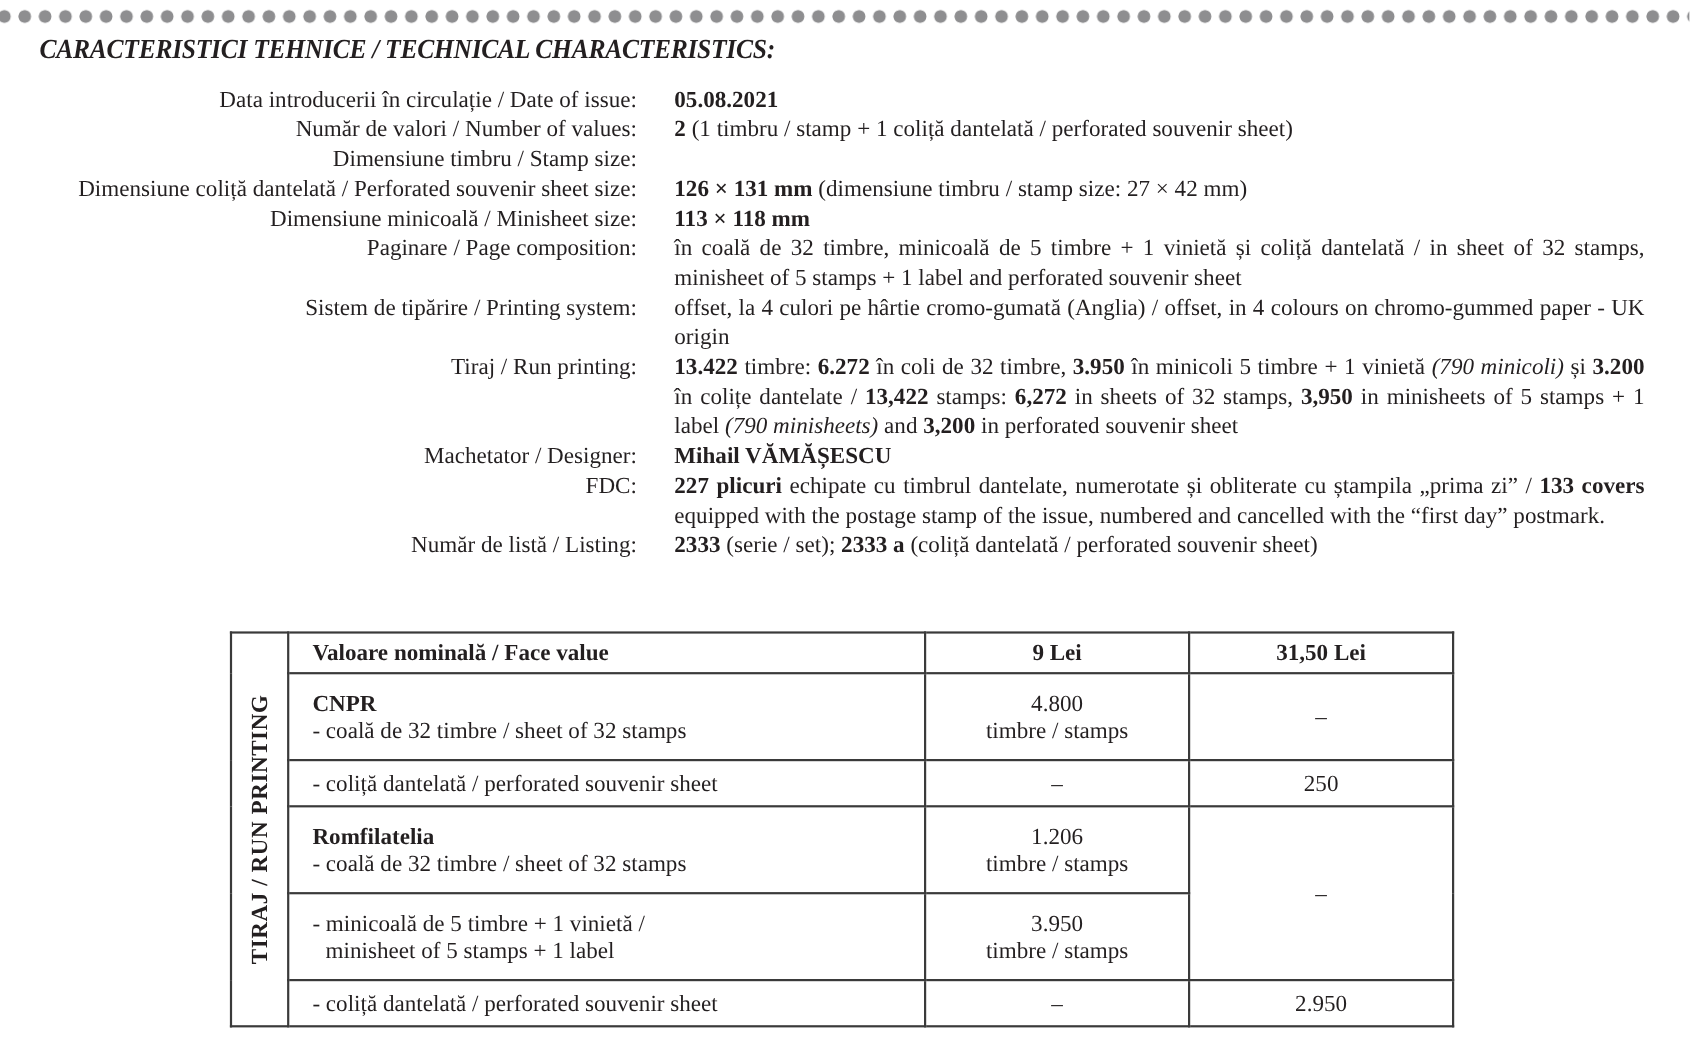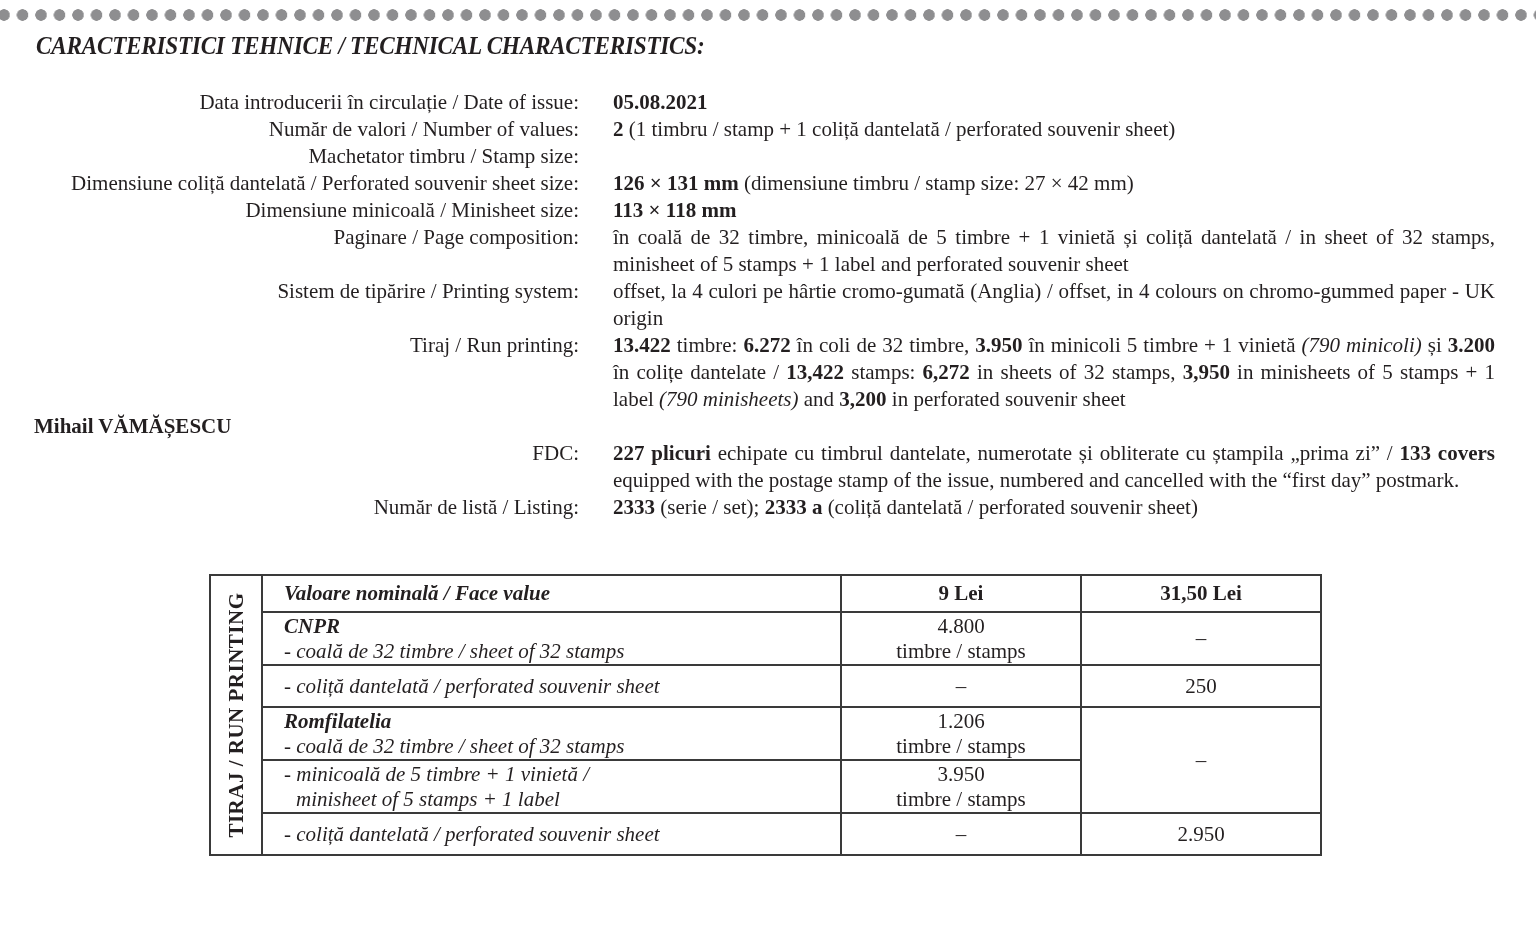--- a/index.html
+++ b/index.html
@@ -15,21 +15,21 @@
       background-repeat: repeat-x;
       background-position: -3px 0;
     }
     .title {
       position: absolute; left: 36px; top: 32px;
       font-size: 25px; font-style: italic; font-weight: bold;
       letter-spacing: -0.3px; white-space: nowrap;
       transform: scaleX(0.93); transform-origin: left top;
     }
     .specs {
-      position: absolute; left: 0; top: 89px; width: 1536px;
+      position: absolute; left: 0; top: 77px; width: 1536px;
       font-size: 21px; line-height: 27px;
     }
     .spec-row { display: flex; }
     .spec-label {
       width: 579px; text-align: right; white-space: nowrap; flex: 0 0 579px;
     }
     .spec-value {
       margin-left: 34px; width: 882px; text-align: justify;
       text-align-last: left;
     }
@@ -45,46 +45,46 @@
       border: 2px solid #3a3a3a; padding: 0;
       vertical-align: middle;
     }
     table.run { border: 2.5px solid #2a2a2a; }
     .side-cell { width: 50px; position: relative; }
     .side-label {
       position: absolute; left: 50%; top: 50%;
       transform: translate(-50%, -50%) rotate(-90deg);
       white-space: nowrap; font-weight: bold; font-size: 21px; letter-spacing: 0.5px;
     }
-    .desc { width: 556px; padding-left: 21px !important; font-style: italic; }
+    .desc { width: 556px; padding-left: 21px !important; }
     .c9 { width: 238px; text-align: center; font-family: Liberation Serif, serif; }
     .c31 { width: 238px; text-align: center; }
     .hdr td { height: 35px; font-weight: bold; }
-    .r-2line { height: 53px; }
+    .r-2line { height: 79px; }
     .r-1line { height: 42px; margin-top: 14px; }
     .block { display: block; }
   </style>
 </head>
 <body>
 
 <div class="dots"></div>
 
 <div class="title">CARACTERISTICI TEHNICE / TECHNICAL CHARACTERISTICS:</div>
 
 <div class="specs" id="specs">
     <div class="spec-row">
       <div class="spec-label">Data introducerii în circulație / Date of issue:</div>
       <div class="spec-value"><b>05.08.2021</b></div>
     </div>
     <div class="spec-row">
       <div class="spec-label">Număr de valori / Number of values:</div>
       <div class="spec-value"><b>2</b><span> (1 timbru / stamp + 1 coliță dantelată / perforated souvenir sheet)</span></div>
     </div>
     <div class="spec-row">
-      <div class="spec-label">Machetator timbru / Stamp size:</div>
+      <div class="spec-label">Dimensiune timbru / Stamp size:</div>
     </div>
     <div class="spec-row">
       <div class="spec-label">Dimensiune coliță dantelată / Perforated souvenir sheet size:</div>
       <div class="spec-value"><b>126 × 131 mm</b><span> (dimensiune timbru / stamp size: 27 × 42 mm)</span></div>
     </div>
     <div class="spec-row">
       <div class="spec-label">Dimensiune minicoală / Minisheet size:</div>
       <div class="spec-value"><b>113 × 118 mm</b></div>
     </div>
     <div class="spec-row">
@@ -93,20 +93,21 @@
     </div>
     <div class="spec-row">
       <div class="spec-label">Sistem de tipărire / Printing system:</div>
       <div class="spec-value"><span>offset, la 4 culori pe hârtie cromo-gumată (Anglia) / offset, in 4 colours on chromo-gummed paper - UK origin</span></div>
     </div>
     <div class="spec-row">
       <div class="spec-label">Tiraj / Run printing:</div>
       <div class="spec-value"><b>13.422</b><span> timbre: </span><b>6.272</b><span> în coli de 32 timbre, </span><b>3.950</b><span> în minicoli 5 timbre + 1 vinietă </span><i>(790 minicoli)</i><span> și </span><b>3.200</b><span> în colițe dantelate / </span><b>13,422</b><span> stamps: </span><b>6,272</b><span> in sheets of 32 stamps, </span><b>3,950</b><span> in minisheets of 5 stamps + 1 label </span><i>(790 minisheets)</i><span> and </span><b>3,200</b><span> in perforated souvenir sheet</span></div>
     </div>
     <div class="spec-row">
+      <div class="spec-label">Machetator / Designer:</div>
       <div class="spec-value"><b>Mihail VĂMĂȘESCU</b></div>
     </div>
     <div class="spec-row">
       <div class="spec-label">FDC:</div>
       <div class="spec-value"><b>227 plicuri</b><span> echipate cu timbrul dantelate, numerotate și obliterate cu ștampila „prima zi” / </span><b>133 covers</b><span> equipped with the postage stamp of the issue, numbered and cancelled with the “first day” postmark.</span></div>
     </div>
     <div class="spec-row">
       <div class="spec-label">Număr de listă / Listing:</div>
       <div class="spec-value"><b>2333</b><span> (serie / set); </span><b>2333 a</b><span> (coliță dantelată / perforated souvenir sheet)</span></div>
     </div>

